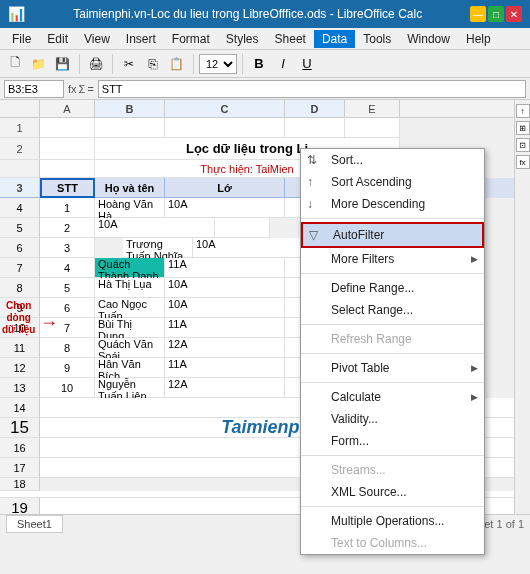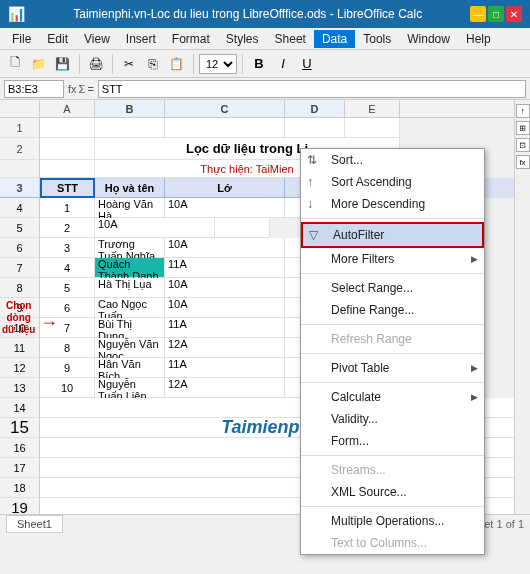--- a/index.html
+++ b/index.html
@@ -161,21 +161,21 @@
     </div>
     <div style="display:flex;height:20px;">
       <div style="width:40px;min-width:40px;background:#f2f2f2;border-right:1px solid #ccc;border-bottom:1px solid #e0e0e0;font-size:11px;display:flex;align-items:center;justify-content:center;">5</div>
       <div style="width:55px;border-right:1px solid #e0e0e0;border-bottom:1px solid #e0e0e0;background:white;font-size:11px;display:flex;align-items:center;justify-content:center;">2</div>
       <div style="width:120px;border-right:1px solid #e0e0e0;border-bottom:1px solid #e0e0e0;background:white;font-size:11px;padding:0 3px;">10A</div>
       <div style="width:55px;border-right:1px solid #e0e0e0;border-bottom:1px solid #e0e0e0;background:white;"></div>
     </div>
     <div style="display:flex;height:20px;">
       <div style="width:40px;min-width:40px;background:#f2f2f2;border-right:1px solid #ccc;border-bottom:1px solid #e0e0e0;font-size:11px;display:flex;align-items:center;justify-content:center;">6</div>
       <div style="width:55px;border-right:1px solid #e0e0e0;border-bottom:1px solid #e0e0e0;background:white;font-size:11px;display:flex;align-items:center;justify-content:center;">3</div>
-      <div style="width:70px;border-right:1px solid #e0e0e0;border-bottom:1px solid #e0e0e0;background:white;font-size:11px;padding:0 3px;">Trương Tuấn Nghĩa</div>
+      <div style="width:70px;border-right:1px solid #e0e0e0;border-bottom:1px solid #e0e0e0;background:white;font-size:11px;padding:0 3px;margin-left:28px;">Trương Tuấn Nghĩa</div>
       <div style="width:120px;border-right:1px solid #e0e0e0;border-bottom:1px solid #e0e0e0;background:white;font-size:11px;padding:0 3px;">10A</div>
       <div style="width:55px;border-right:1px solid #e0e0e0;border-bottom:1px solid #e0e0e0;background:white;"></div>
     </div>
     <div style="display:flex;height:20px;">
       <div style="width:40px;min-width:40px;background:#f2f2f2;border-right:1px solid #ccc;border-bottom:1px solid #e0e0e0;font-size:11px;display:flex;align-items:center;justify-content:center;">7</div>
       <div style="width:55px;border-right:1px solid #e0e0e0;border-bottom:1px solid #e0e0e0;background:white;font-size:11px;display:flex;align-items:center;justify-content:center;">4</div>
       <div style="width:70px;border-right:1px solid #e0e0e0;border-bottom:1px solid #e0e0e0;background:#14b8a6;font-size:11px;padding:0 3px;">Quách Thành Danh</div>
       <div style="width:120px;border-right:1px solid #e0e0e0;border-bottom:1px solid #e0e0e0;background:white;font-size:11px;padding:0 3px;">11A</div>
       <div style="width:55px;border-right:1px solid #e0e0e0;border-bottom:1px solid #e0e0e0;background:white;"></div>
     </div>
@@ -196,21 +196,21 @@
     <div style="display:flex;height:20px;">
       <div style="width:40px;min-width:40px;background:#f2f2f2;border-right:1px solid #ccc;border-bottom:1px solid #e0e0e0;font-size:11px;display:flex;align-items:center;justify-content:center;">10</div>
       <div style="width:55px;border-right:1px solid #e0e0e0;border-bottom:1px solid #e0e0e0;background:white;font-size:11px;display:flex;align-items:center;justify-content:center;">7</div>
       <div style="width:70px;border-right:1px solid #e0e0e0;border-bottom:1px solid #e0e0e0;background:white;font-size:11px;padding:0 3px;">Bùi Thị Dung</div>
       <div style="width:120px;border-right:1px solid #e0e0e0;border-bottom:1px solid #e0e0e0;background:white;font-size:11px;padding:0 3px;">11A</div>
       <div style="width:55px;border-right:1px solid #e0e0e0;border-bottom:1px solid #e0e0e0;background:white;"></div>
     </div>
     <div style="display:flex;height:20px;">
       <div style="width:40px;min-width:40px;background:#f2f2f2;border-right:1px solid #ccc;border-bottom:1px solid #e0e0e0;font-size:11px;display:flex;align-items:center;justify-content:center;">11</div>
       <div style="width:55px;border-right:1px solid #e0e0e0;border-bottom:1px solid #e0e0e0;background:white;font-size:11px;display:flex;align-items:center;justify-content:center;">8</div>
-      <div style="width:70px;border-right:1px solid #e0e0e0;border-bottom:1px solid #e0e0e0;background:white;font-size:11px;padding:0 3px;">Nguyễn Văn Ngọc</div>
+      <div style="width:70px;border-right:1px solid #e0e0e0;border-bottom:1px solid #e0e0e0;background:white;font-size:11px;padding:0 3px;">Quách Văn Soái</div>
       <div style="width:120px;border-right:1px solid #e0e0e0;border-bottom:1px solid #e0e0e0;background:white;font-size:11px;padding:0 3px;">12A</div>
       <div style="width:55px;border-right:1px solid #e0e0e0;border-bottom:1px solid #e0e0e0;background:white;"></div>
     </div>
     <div style="display:flex;height:20px;">
       <div style="width:40px;min-width:40px;background:#f2f2f2;border-right:1px solid #ccc;border-bottom:1px solid #e0e0e0;font-size:11px;display:flex;align-items:center;justify-content:center;">12</div>
       <div style="width:55px;border-right:1px solid #e0e0e0;border-bottom:1px solid #e0e0e0;background:white;font-size:11px;display:flex;align-items:center;justify-content:center;">9</div>
       <div style="width:70px;border-right:1px solid #e0e0e0;border-bottom:1px solid #e0e0e0;background:white;font-size:11px;padding:0 3px;">Hân Văn Bích</div>
       <div style="width:120px;border-right:1px solid #e0e0e0;border-bottom:1px solid #e0e0e0;background:white;font-size:11px;padding:0 3px;">11A</div>
       <div style="width:55px;border-right:1px solid #e0e0e0;border-bottom:1px solid #e0e0e0;background:white;"></div>
     </div>
@@ -234,21 +234,21 @@
       </div>
     </div>
     <div style="display:flex;height:20px;">
       <div style="width:40px;min-width:40px;background:#f2f2f2;border-right:1px solid #ccc;border-bottom:1px solid #e0e0e0;font-size:11px;display:flex;align-items:center;justify-content:center;">16</div>
       <div style="flex:1;border-bottom:1px solid #e0e0e0;background:white;"></div>
     </div>
     <div style="display:flex;height:20px;">
       <div style="width:40px;min-width:40px;background:#f2f2f2;border-right:1px solid #ccc;border-bottom:1px solid #e0e0e0;font-size:11px;display:flex;align-items:center;justify-content:center;">17</div>
       <div style="flex:1;border-bottom:1px solid #e0e0e0;background:white;"></div>
     </div>
-    <div style="display:flex;height:20px;">
+    <div style="display:flex;height:20px;flex-direction:column;">
       <div style="width:40px;min-width:40px;background:#f2f2f2;border-right:1px solid #ccc;border-bottom:1px solid #e0e0e0;font-size:11px;display:flex;align-items:center;justify-content:center;">18</div>
       <div style="flex:1;border-bottom:1px solid #e0e0e0;background:white;"></div>
     </div>
     <div style="display:flex;height:20px;">
       <div style="width:40px;min-width:40px;background:#f2f2f2;border-right:1px solid #ccc;border-bottom:1px solid #e0e0e0;font-size:15px;display:flex;align-items:center;justify-content:center;">19</div>
       <div style="flex:1;border-bottom:1px solid #e0e0e0;background:white;"></div>
     </div>
   </div>
 
   <div style="width:16px;background:#f0f0f0;border-left:1px solid #ccc;display:flex;flex-direction:column;align-items:center;gap:3px;padding:4px 1px;">
@@ -280,24 +280,24 @@
     <div class="menu-item highlighted menu-item-bordered" style="border:2px solid #c00000;background:#c9d9f0;">
       <span style="position:absolute;left:6px;color:#555;">▽</span>
       <span>AutoFilter</span>
     </div>
     <div class="menu-item">
       <span>More Filters</span>
       <span class="menu-item-arrow">▶</span>
     </div>
     <div class="menu-separator"></div>
     <div class="menu-item">
+      <span>Define Range...</span>
+    </div>
+    <div class="menu-item">
       <span>Select Range...</span>
-    </div>
-    <div class="menu-item">
-      <span>Define Range...</span>
     </div>
     <div class="menu-separator"></div>
     <div class="menu-item disabled">
       <span>Refresh Range</span>
     </div>
     <div class="menu-separator"></div>
     <div class="menu-item">
       <span>Pivot Table</span>
       <span class="menu-item-arrow">▶</span>
     </div>

